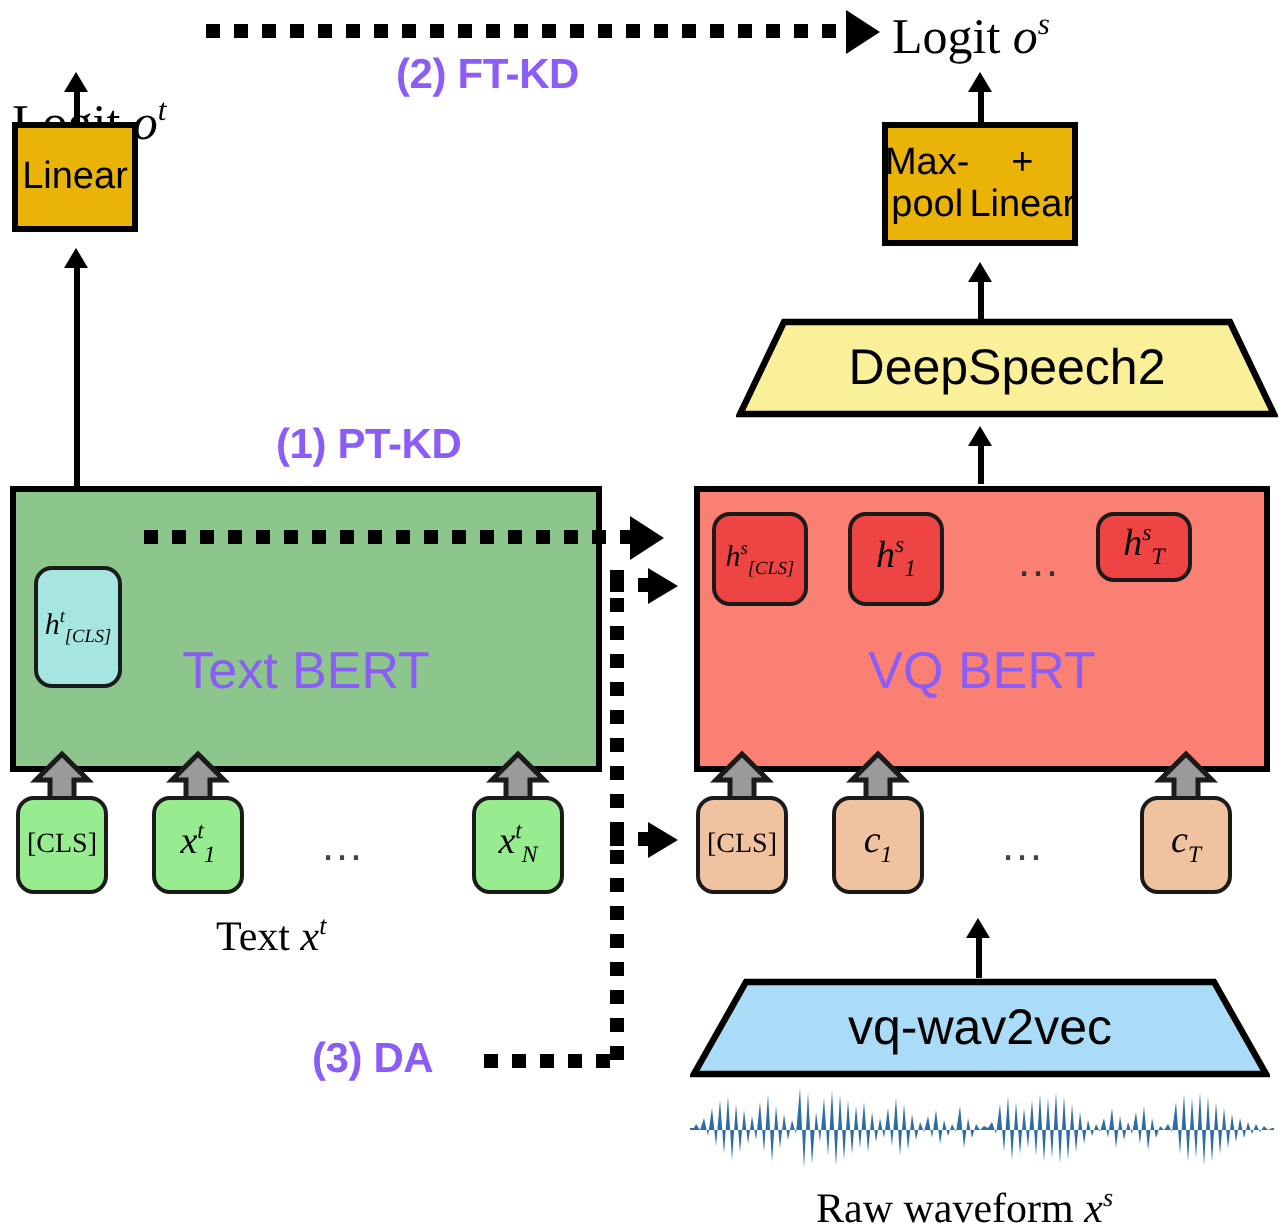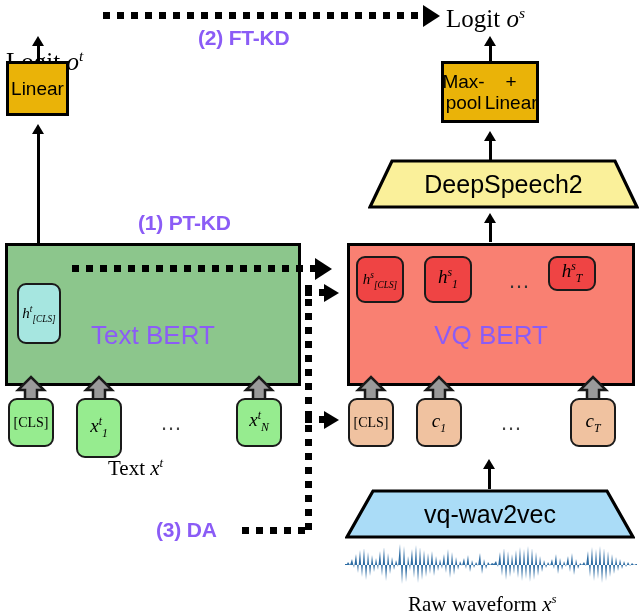--- a/index.html
+++ b/index.html
@@ -158,21 +158,21 @@
     <g fill="#9a9a9a" stroke="#1a1a1a" stroke-width="2.5">
       <path d="M25,30 L25,16 L18,16 L31,3 L44,16 L37,16 L37,30 Z"></path>
       <path d="M93,30 L93,16 L86,16 L99,3 L112,16 L105,16 L105,30 Z"></path>
       <path d="M253,30 L253,16 L246,16 L259,3 L272,16 L265,16 L265,30 Z"></path>
     </g>
   </svg>
 
   <div class="tok tok-green" style="left:8px; top:398px; width:46px; height:49px;">
     <span class="math" style="font-size:14px;">[CLS]</span>
   </div>
-  <div class="tok tok-green" style="left:76px; top:398px; width:46px; height:60px;">
+  <div class="tok tok-green" style="left:76px; top:398px; width:46px; height:49px;">
     <span class="math" style="font-size:19px;">
       <i>x</i><sup class="sm">t</sup><sub class="sm">1</sub>
     </span>
   </div>
   <div class="lbl" style="left:160px; top:410px; font-size:22px; color:#444;">…</div>
   <div class="tok tok-green" style="left:236px; top:398px; width:46px; height:49px;">
     <span class="math" style="font-size:19px;">
       <i>x</i><sup class="sm">t</sup><sub class="sm">N</sub>
     </span>
   </div>

